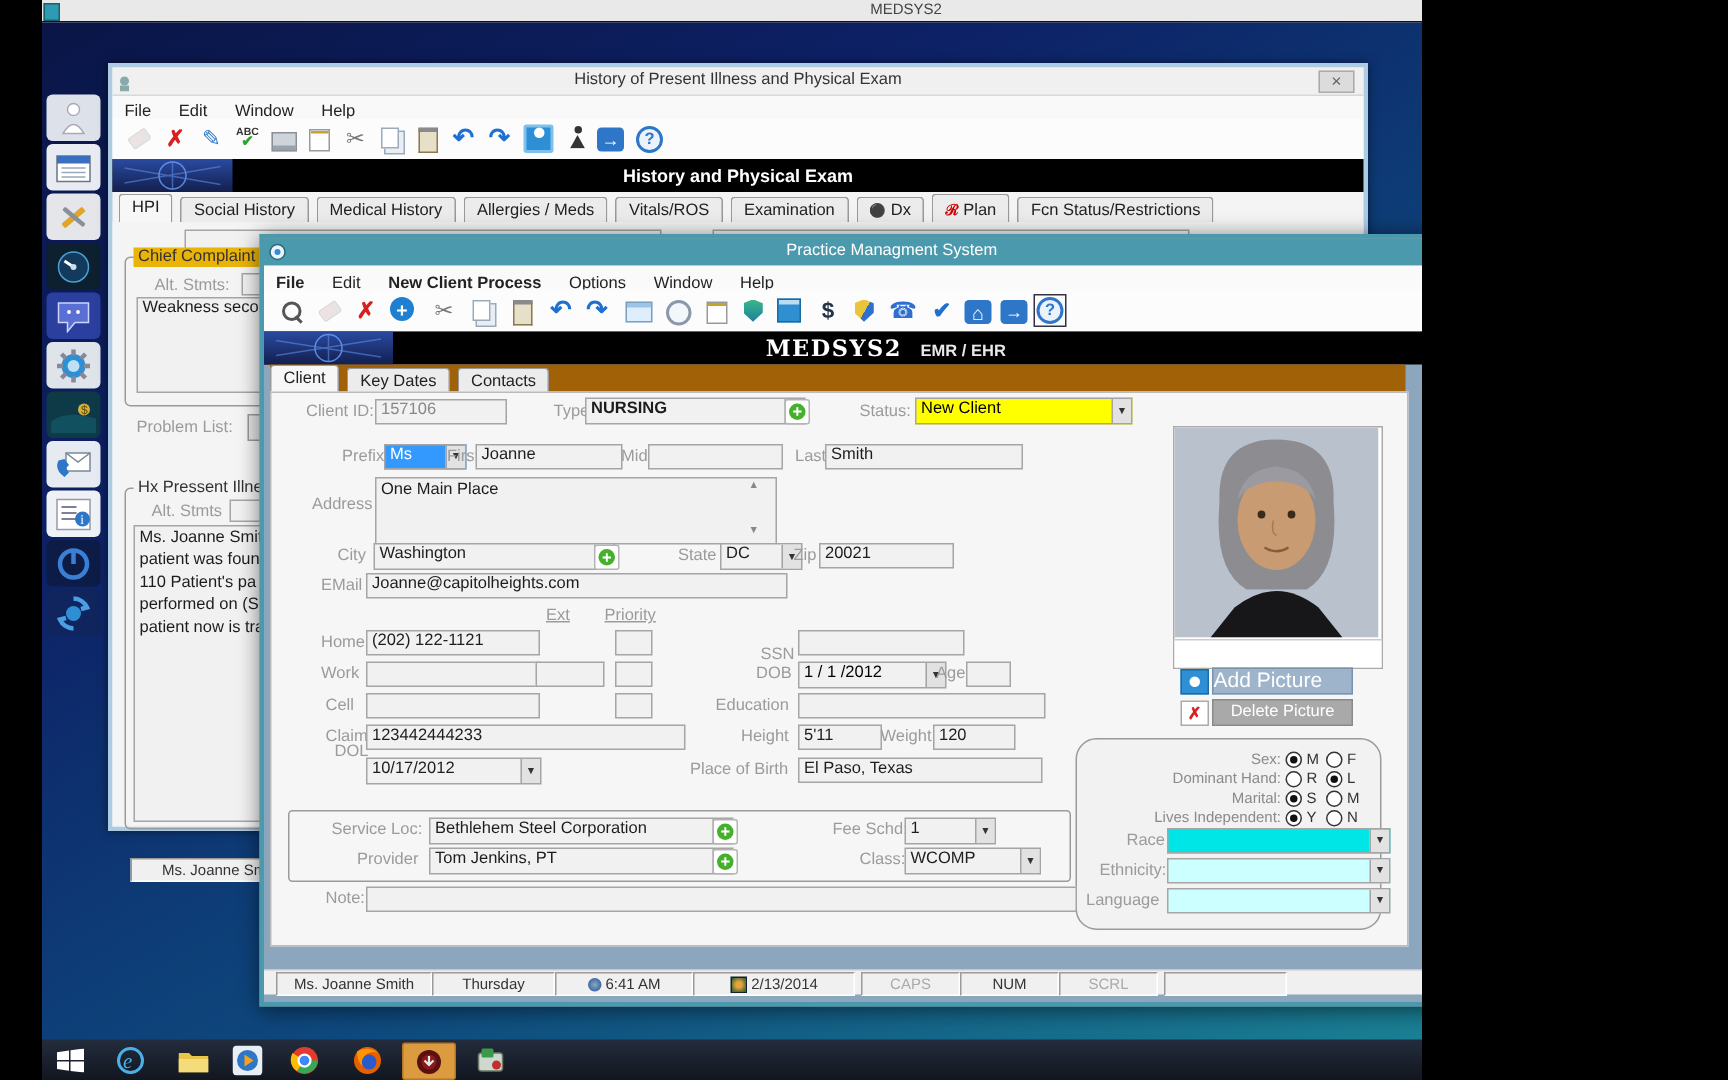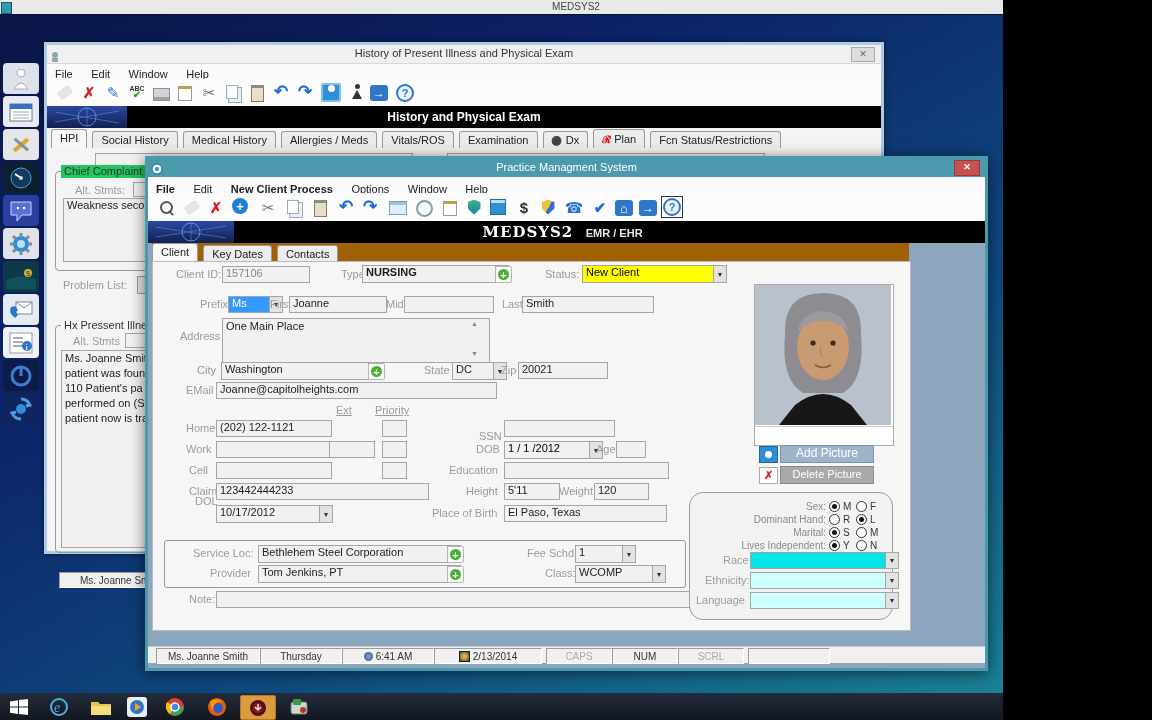--- a/index.html
+++ b/index.html
@@ -1,18 +1,18 @@
 <!DOCTYPE html>
 <html><head>
 <meta charset="utf-8">
 <style>
   html,body{margin:0;padding:0;background:#000;}
-  #screen{position:relative;width:1003px;height:720px;overflow:hidden;
+  #screen{position:relative;width:920px;height:720px;overflow:hidden;
     font-family:"Liberation Sans",sans-serif;
-    background:linear-gradient(150deg,#0a1545 0%,#0d2166 30%,#0e4a7e 65%,#1b8496 100%);}
+    background:linear-gradient(150deg,#0a1545 0%,#0d2166 30%,#0e4a7e 65%,#1b8496 100%);margin-left:28px;}
   .abs{position:absolute;}
   
   #topbar{position:absolute;left:0;top:0;width:1152px;height:14px;background:#e9e9e9;border-bottom:1px solid #0a1030;}
   #topbar .ttl{position:absolute;left:0;right:0;top:1px;text-align:center;font-size:10px;color:#444;}
   #topbar .tic{position:absolute;left:1px;top:2px;width:9px;height:10px;background:#2e9bb5;border:1px solid #17606f;}
   
   .lbl{position:absolute;color:#9b9b9b;font-size:11px;white-space:nowrap;line-height:13px;}
   .dk{color:#333;}
   .inp{position:absolute;background:#f1f1f1;border:1px solid #a5a5a5;font-size:11px;color:#1d1d1d;
        line-height:13px;padding:0 3px;overflow:hidden;white-space:nowrap;}
@@ -235,21 +235,21 @@
       <span class="tab"><span style="color:#000;font-size:9px;">⚫</span> <span>Dx</span></span>
       <span class="tab"><span style="color:#c00;font-size:10px;font-weight:bold;">ℛ</span> <span>Plan</span></span>
       <span class="tab">Fcn Status/Restrictions</span>
     </div>
 
     <div class="abs" style="left:0;top:103px;right:0;bottom:0;background:#f4f4f4;">
       <span class="lbl" style="left:16px;top:17px;font-style:italic;">Title:</span>
       <div class="inp" style="left:48px;top:5px;width:310px;height:14px;"></div>
       <div class="inp" style="left:400px;top:5px;width:310px;height:14px;"></div>
       <div class="grp" style="left:8px;top:23px;width:332px;height:98px;border-radius:4px;"></div>
-      <span class="lbl dk" style="left:14px;top:17px;background:#22c55e;padding:0 3px;">Chief Complaint</span>
+      <span class="lbl dk" style="left:14px;top:17px;background:#eab308;padding:0 3px;">Chief Complaint</span>
       <span class="lbl" style="left:28px;top:36px;">Alt. Stmts:</span>
       <div class="inp" style="left:86px;top:34px;width:230px;height:13px;"></div>
       <div class="inp" style="left:16px;top:50px;width:300px;height:62px;white-space:normal;">Weakness secondary</div>
       <span class="lbl" style="left:16px;top:131px;">Problem List:</span>
       <div class="abs" style="left:90px;top:128px;width:44px;height:16px;background:#e4e4e4;border:1px solid #999;font-size:10px;color:#333;text-align:center;line-height:15px;overflow:hidden;">Add</div>
       <div class="grp" style="left:8px;top:177px;width:332px;height:226px;border-radius:4px;"></div>
       <span class="lbl dk" style="left:14px;top:171px;background:#f4f4f4;padding:0 3px;">Hx Pressent Illness</span>
       <span class="lbl" style="left:26px;top:187px;">Alt. Stmts</span>
       <div class="inp" style="left:78px;top:185px;width:230px;height:13px;"></div>
       <div class="inp" style="left:14px;top:202px;width:312px;height:196px;white-space:normal;line-height:15px;">
@@ -421,21 +421,21 @@
           <circle cx="58" cy="58" r="2.6" fill="#3a2a1a"></circle>
           <circle cx="78" cy="58" r="2.6" fill="#3a2a1a"></circle>
           <path d="M60 80 Q68 85 76 80" stroke="#8a5a3a" fill="none" stroke-width="1.5"></path>
           <path d="M66 62 Q64 70 68 72" stroke="#a87a52" fill="none"></path>
         </svg>
         <div style="position:absolute;left:0;right:0;bottom:0;height:18px;background:#fff;border-top:1px solid #ccc;"></div>
       </div>
       <span class="abs" style="left:606px;top:184px;width:17px;height:15px;background:#2e8fd4;border:1px solid #1d6ba0;display:flex;align-items:center;justify-content:center;">
           <span style="width:7px;height:7px;background:#fff;border-radius:50%;"></span>
         </span>
-      <div class="abs" style="left:627px;top:183px;width:92px;height:16px;background:#9db4ca;border:1px solid #7a93aa;color:#fff;font-size:12px;text-align:center;line-height:15px;">Add Picture</div>
+      <div class="abs" style="left:627px;top:183px;width:92px;height:16px;background:#9db4ca;border:1px solid #7a93aa;color:#fff;font-size:14px;text-align:left;line-height:15px;">Add Picture</div>
       <span class="abs" style="left:606px;top:205px;width:17px;height:15px;background:#fff;border:1px solid #aaa;display:flex;align-items:center;justify-content:center;color:#d81e1e;font-weight:bold;font-size:11px;">✗</span>
       <div class="abs" style="left:627px;top:204px;width:92px;height:16px;background:#a9a9a9;border:1px solid #8a8a8a;color:#fff;font-size:11px;text-align:center;line-height:15px;">Delete Picture</div>
 
       <div class="grp" style="left:536px;top:230px;width:202px;height:126px;border-radius:14px;background:#f2f2f2;">
         <div class="demorow" style="top:8px;">
           <span class="dl">Sex:</span>
           <span class="radio sel"></span>
             <span class="dt">M</span>
           <span class="radio"></span>
             <span class="dt">F</span>

